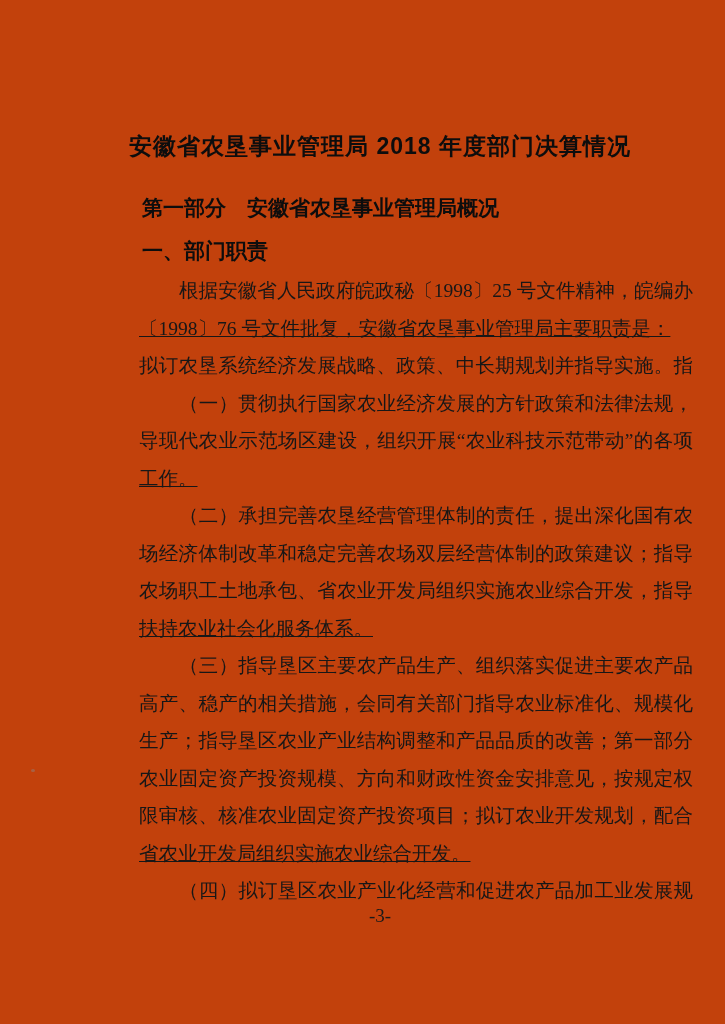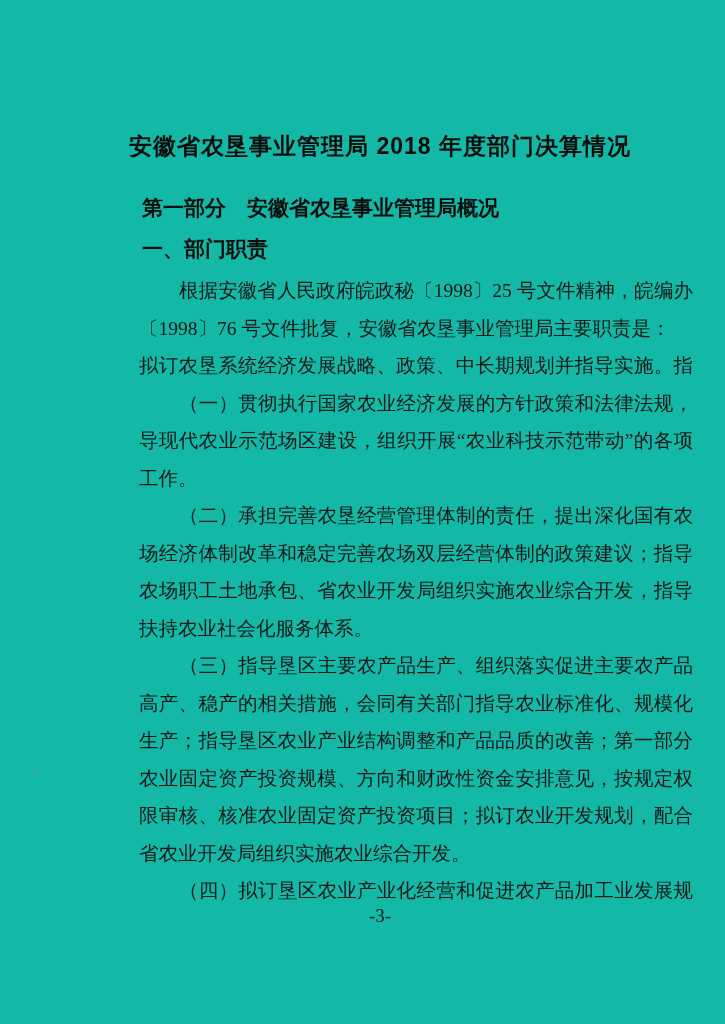--- a/index.html
+++ b/index.html
@@ -1,19 +1,19 @@
 <!DOCTYPE html>
 <html><head>
 <meta charset="utf-8">
 <style>
   html,body{margin:0;padding:0;background:#ffffff;}
   .page{
     position:relative;
     width:725px;height:1024px;
-    background:#14b8a6;
+    background:#c2410c;
     overflow:hidden;
     font-family:"Liberation Serif","DejaVu Serif",serif;
     color:#161616;
   }
   .content{
     position:absolute;
     left:103px;top:0;
     width:554px;height:1024px;
   }
   .doc-title{
@@ -32,21 +32,21 @@
     font-family:"Liberation Sans","DejaVu Sans",sans-serif;
     font-weight:bold;
     font-size:21px;
     line-height:1.15;
     text-indent:39px;
     color:#0d0d0d;
     white-space:nowrap;
   }
   .subsection-heading{
     position:absolute;left:0;top:239px;width:100%;
-    font-family:Liberation Mono, monospace;
+    font-family:Liberation Serif, serif;
     font-weight:bold;
     font-size:21px;
     line-height:1.15;
     text-indent:39px;
     color:#0d0d0d;
     white-space:nowrap;
   }
   .body-text{
     position:absolute;left:0;top:272px;width:554px;
     font-size:19.5px;
@@ -54,21 +54,21 @@
     color:#171717;
     margin-left:36px;
   }
   .paragraph{margin:0;}
   .line{
     white-space:nowrap;
     text-align:justify;
     text-align-last:justify;
   }
   .line.first{text-indent:40px;}
-  .line.last{text-align-last:left;}
+  .line.last{text-align-last:left;text-decoration:underline;}
   .page-number{
     position:absolute;left:0;top:906px;width:100%;
     text-align:center;
     font-size:19px;
     line-height:1.1;
     color:#1a1a1a;
   }
   .speck{
     position:absolute;left:31px;top:769px;
     width:4px;height:3px;border-radius:50%;

